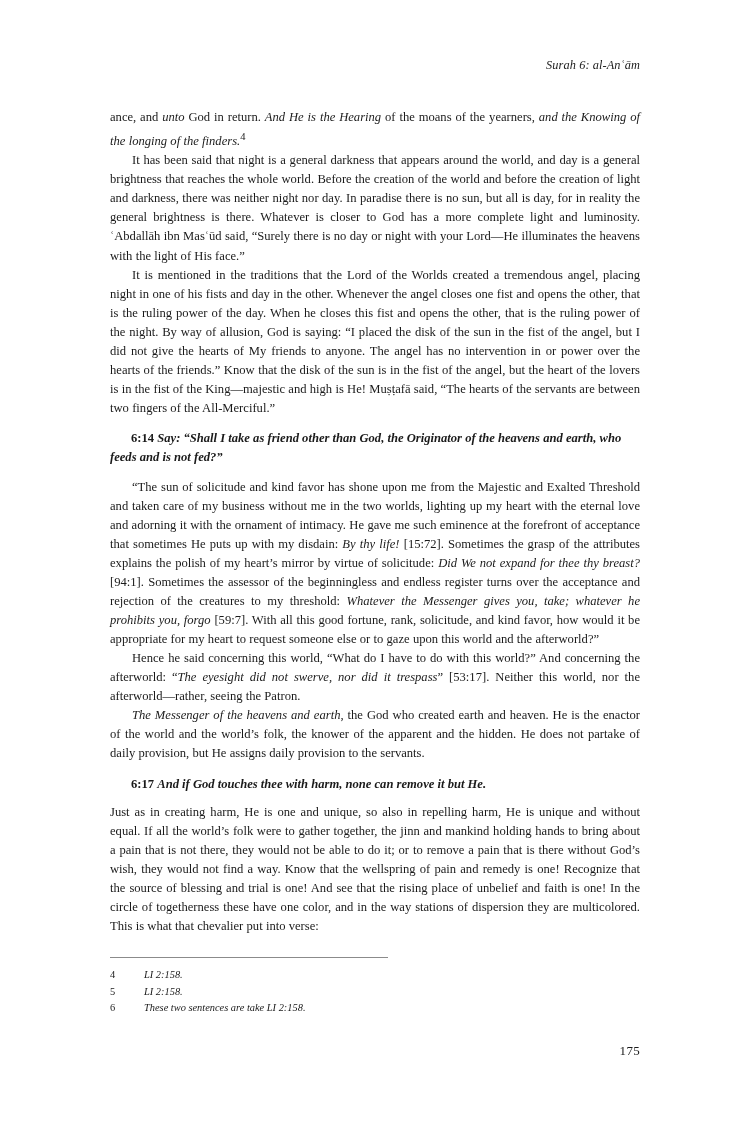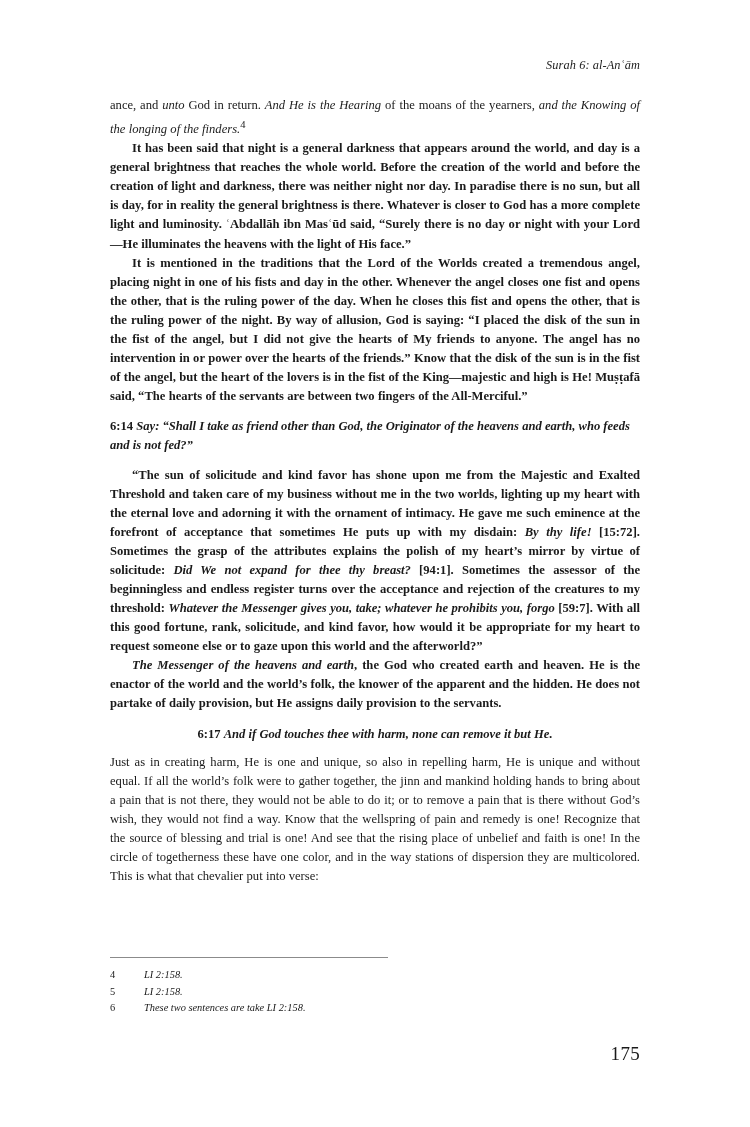--- a/index.html
+++ b/index.html
@@ -28,56 +28,55 @@
     top: 58px;
     right: 0;
     font-style: italic;
     font-size: 12.3px;
     letter-spacing: 0.1px;
     color: #1a1a1a;
     white-space: nowrap;
   }
   .body-block {
     position: absolute;
-    top: 96px;
+    top: 108px;
     left: 0;
     width: 530px;
   }
   p.para {
     margin: 0;
     text-align: justify;
     text-align-last: left;
     font-size: 12.6px;
     line-height: 19.05px;
     text-indent: 0;
     hyphens: manual;
     word-spacing: 0.1px;
   }
   p.indent {
     text-indent: 22px;
-    font-weight: bold;
   }
   .verse-head {
     margin: 11.5px 0 10px 0;
     font-size: 12.6px;
     line-height: 19.05px;
     font-weight: bold;
     text-align: left;
   }
   .verse-head .num {
     font-style: normal;
     font-weight: bold;
+    margin-left: 21px;
   }
   .verse-head .txt {
     font-style: italic;
     font-weight: bold;
   }
   .verse-head-gap-after {
     margin-bottom: 9px;
-    text-align: center;
   }
   .footnotes {
     position: absolute;
     left: 0;
     top: 957px;
     width: 530px;
   }
   .fn-rule {
     width: 278px;
     height: 1px;
@@ -92,21 +91,21 @@
   }
   .fn-num {
     width: 34px;
     flex: 0 0 34px;
   }
   .fn-text { flex: 1 1 auto; font-style: italic; }
   .folio {
     position: absolute;
     right: 0;
     top: 1043px;
-    font-size: 19px;
+    font-size: 13px;
     font-weight: normal;
     letter-spacing: 0.3px;
   }
 </style>
 </head>
 <body>
 
 <div class="page">
 
   <div class="content">
@@ -117,20 +116,21 @@
 
       <p class="para">ance, and <i>unto</i> God in return.  <i>And He is the Hearing</i> of the moans of the yearners, <i>and the Knowing of the longing of the finders.</i><sup>4</sup></p>
       <p class="para indent">It has been said that night is a general darkness that appears around the world, and day is a general brightness that reaches the whole world.  Before the creation of the world and before the creation of light and darkness, there was neither night nor day. In paradise there is no sun, but all is day, for in reality the general brightness is there.  Whatever is closer to God has a more complete light and luminosity.  ʿAbdallāh ibn Masʿūd said, “Surely there is no day or night with your Lord—He illuminates the heavens with the light of His face.”</p>
       <p class="para indent">It is mentioned in the traditions that the Lord of the Worlds created a tremendous angel, placing night in one of his fists and day in the other.  Whenever the angel closes one fist and opens the other, that is the ruling power of the day.  When he closes this fist and opens the other, that is the ruling power of the night.  By way of allusion, God is saying:  “I placed the disk of the sun in the fist of the angel, but I did not give the hearts of My friends to anyone.  The angel has no intervention in or power over the hearts of the friends.”  Know that the disk of the sun is in the fist of the angel, but the heart of the lovers is in the fist of the King—majestic and high is He!  Muṣṭafā said, “The hearts of the servants are between two fingers of the All-Merciful.”</p>
 
       <div class="verse-head">
         <span class="num">6:14</span><span class="txt">&nbsp;</span><span class="txt">Say:  “Shall I take as friend other than God, the Originator of the heavens and earth, who feeds and is not fed?”</span>
       </div>
 
       <p class="para indent">“The sun of solicitude and kind favor has shone upon me from the Majestic and Exalted Threshold and taken care of my business without me in the two worlds, lighting up my heart with the eternal love and adorning it with the ornament of intimacy.  He gave me such eminence at the forefront of acceptance that sometimes He puts up with my disdain: <i>By thy life!</i> [15:72].  Sometimes the grasp of the attributes explains the polish of my heart’s mirror by virtue of solicitude: <i>Did We not expand for thee thy breast?</i> [94:1].  Sometimes the assessor of the beginningless and endless register turns over the acceptance and rejection of the creatures to my threshold: <i>Whatever the Messenger gives you, take; whatever he prohibits you, forgo</i> [59:7].  With all this good fortune, rank, solicitude, and kind favor, how would it be appropriate for my heart to request someone else or to gaze upon this world and the afterworld?”</p>
+      <p class="para indent">Hence he said concerning this world, “What do I have to do with this world?”  And concerning the afterworld:  “<i>The eyesight did not swerve, nor did it trespass</i>” [53:17].  Neither this world, nor the afterworld—rather, seeing the Patron.</p>
       <p class="para indent"><i>The Messenger of the heavens and earth</i>, the God who created earth and heaven.  He is the enactor of the world and the world’s folk, the knower of the apparent and the hidden.  He does not partake of daily provision, but He assigns daily provision to the servants.</p>
 
       <div class="verse-head verse-head-gap-after">
         <span class="num">6:17</span><span class="txt">&nbsp;</span><span class="txt">And if God touches thee with harm, none can remove it but He.</span>
       </div>
 
       <p class="para">Just as in creating harm, He is one and unique, so also in repelling harm, He is unique and without equal.  If all the world’s folk were to gather together, the jinn and mankind holding hands to bring about a pain that is not there, they would not be able to do it; or to remove a pain that is there without God’s wish, they would not find a way.  Know that the wellspring of pain and remedy is one!  Recognize that the source of blessing and trial is one!  And see that the rising place of unbelief and faith is one!  In the circle of togetherness these have one color, and in the way stations of dispersion they are multicolored.  This is what that chevalier put into verse:</p>
 
     </div>
 

